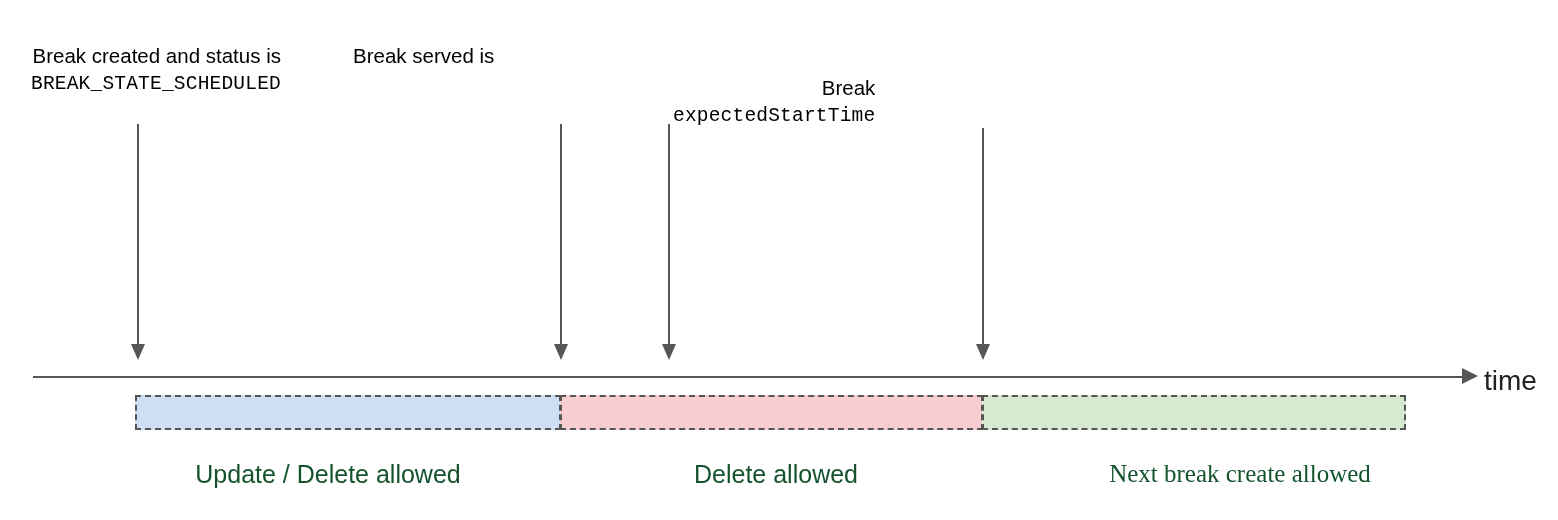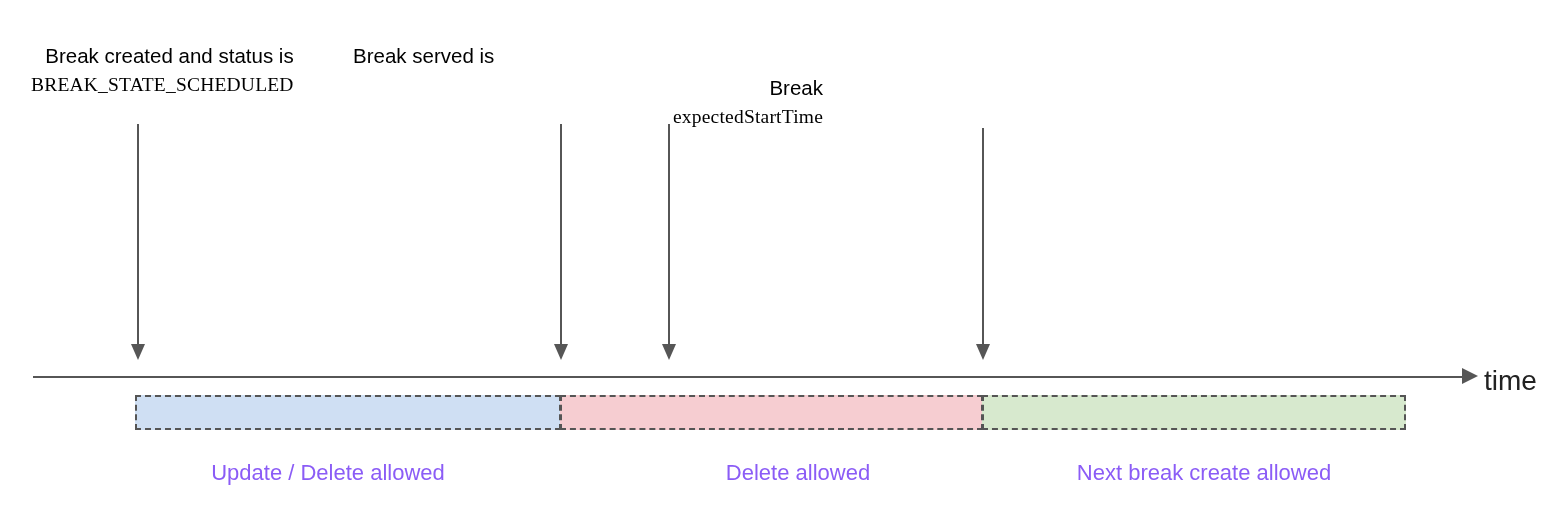--- a/index.html
+++ b/index.html
@@ -25,21 +25,21 @@
   }
   .annotation .sans {
     display: block;
     font-family: "Liberation Sans", sans-serif;
     font-size: 20.5px;
     color: #000000;
     text-align: right;
   }
   .annotation .mono {
     display: block;
-    font-family: Liberation Serif, serif;
+    font-family: Liberation Mono, monospace;
     font-size: 19.5px;
     letter-spacing: 0.2px;
     color: #000000;
   }
 
   #ann-0 { left: 31px;  top: 41px; }
   #ann-1 { left: 353px; top: 41px; }
   #ann-2 { left: 673px; top: 41px; margin-top: 32px; }
   #ann-3 { left: 930px; top: 33px; }
 
@@ -100,22 +100,22 @@
     height: 35px;
     box-sizing: border-box;
     border: 2px dashed #555555;
   }
 
   
   .caption {
     position: absolute;
     top: 460px;
     text-align: center;
-    font-size: 22px;
-    color: #8b5cf6;
+    font-size: 25px;
+    color: #14532d;
     white-space: nowrap;
     transform: translateX(-50%);
   }
 </style>
 </head>
 <body>
 
 <div id="canvas">
 
   <div class="annotation" id="ann-0">
@@ -158,17 +158,17 @@
   <div id="time-axis-label">time</div>
 
   <div class="segment" id="seg-0" style="left:135px; width:426px; background:#cfdff3;"></div>
 
   <div class="segment" id="seg-1" style="left:560px; width:423px; background:#f6cdd1;"></div>
 
   <div class="segment" id="seg-2" style="left:982px; width:424px; background:#d7e9ce;"></div>
 
   <div class="caption" style="left:328px;">Update / Delete allowed</div>
 
-  <div class="caption" style="left:798px;">Delete allowed</div>
+  <div class="caption" style="left:776px;">Delete allowed</div>
 
-  <div class="caption" style="left:1204px;">Next break create allowed</div>
+  <div class="caption" style="left:1240px;font-family:Liberation Serif, serif;">Next break create allowed</div>
 
 </div>
 
 </body></html>

